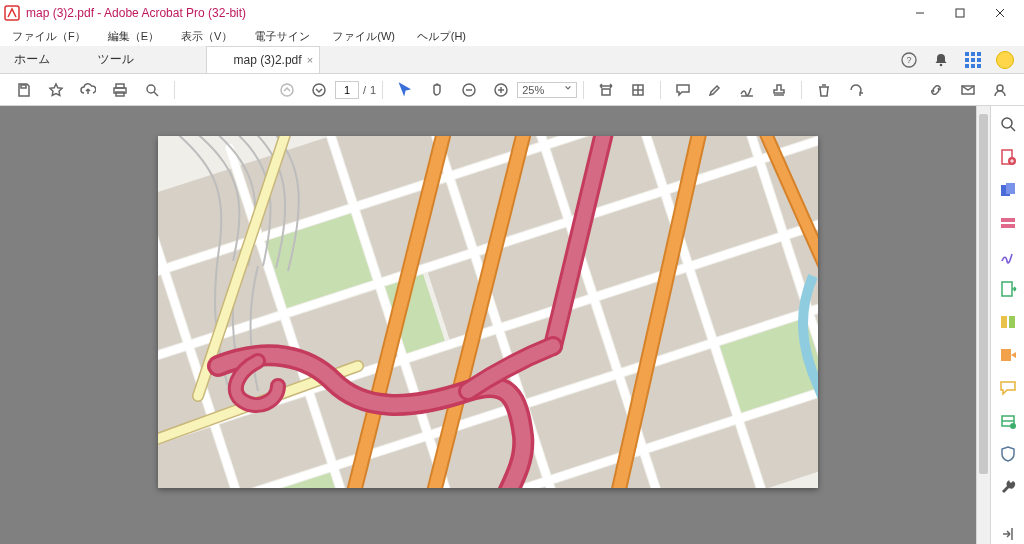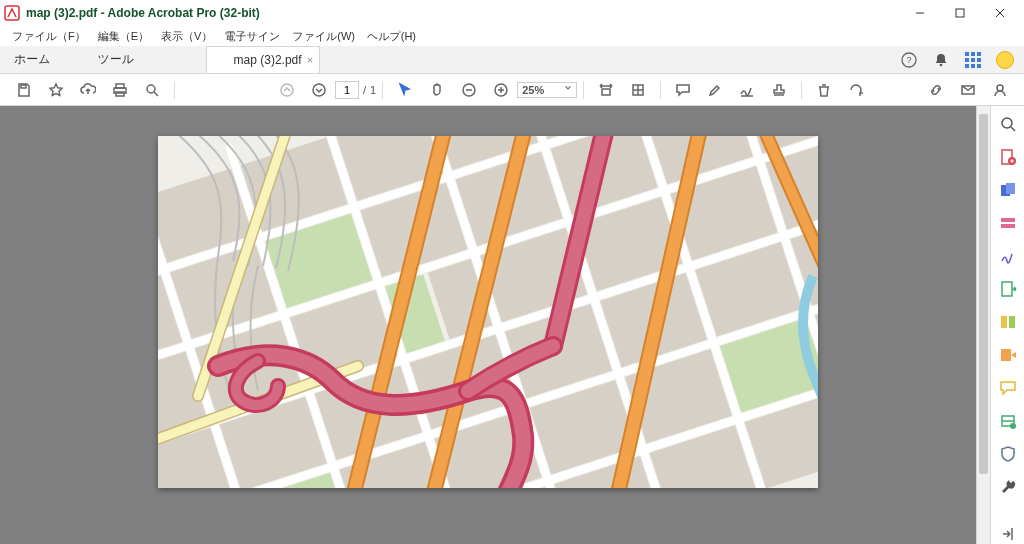--- a/index.html
+++ b/index.html
@@ -1,27 +1,27 @@
 <!DOCTYPE html>
 <html><head>
 <meta charset="utf-8">
 <style>
   * { box-sizing: border-box; margin:0; padding:0; font-family: "Segoe UI","Meiryo UI",sans-serif; }
   body { width:1024px; height:544px; background:#fff; overflow:hidden; font-size:12px; color:#333; }
 
   
   .titlebar { height:26px; display:flex; align-items:center; padding:0 4px; }
   .titlebar .app-icon { width:16px; height:16px; margin-right:6px; display:flex; align-items:center; justify-content:center; }
-  .titlebar .title { font-size:12px; color:#14532d; flex:1;font-weight:bold; }
+  .titlebar .title { font-size:12px; color:#be185d; flex:1; }
   .titlebar .win-buttons { display:flex; }
   .titlebar .win-btn { width:40px; height:26px; display:flex; align-items:center; justify-content:center; color:#333; }
   .titlebar .win-btn svg { width:10px; height:10px; }
 
   
-  .menubar { height:20px; display:flex; align-items:center; padding:0 6px; gap:0; }
+  .menubar { height:20px; display:flex; align-items:center; padding:0 6px; gap:10px; }
   .menubar .mitem { font-size:11px; padding:2px 6px; color:#333; }
 
   
   .tabrow { height:28px; background:#f2f2f2; display:flex; align-items:stretch; border-bottom:1px solid #d6d6d6;gap:19px; }
   .tabrow .hometab { padding:0 14px; display:flex; align-items:center; font-size:12px; color:#333; }
   .tabrow .doc-tab { width:114px; display:flex; align-items:center; justify-content:center; font-size:12px; color:#333; position:relative; border-right:1px solid #d6d6d6; }
   .tabrow .doc-tab.active { background:#fff; border-top:1px solid #d6d6d6; border-left:1px solid #d6d6d6;padding-left:9px; }
   .tabrow .doc-tab .tab-close { position:absolute; right:6px; font-size:11px; color:#888; }
   .tabrow .flex { flex:1; }
   .tabrow .right-icons { display:flex; align-items:center; gap:14px; padding-right:10px; }
@@ -29,21 +29,21 @@
   .grid-icon { display:grid; grid-template-columns:repeat(3,4px); grid-template-rows:repeat(3,4px); gap:2px; }
   .grid-icon span { background:#3b7ddd; width:4px; height:4px; }
   .face-icon { width:18px; height:18px; border-radius:50%; background:#ffd54a; border:1px solid #e0b800; position:relative; }
 
   
   .toolbar { height:32px; background:#fff; display:flex; align-items:center; border-bottom:1px solid #d6d6d6; padding:0 8px; position:relative; }
   .toolbar .tb { width:24px; height:24px; display:flex; align-items:center; justify-content:center; color:#666; margin:0 4px; }
   .toolbar .sep { width:1px; height:18px; background:#ddd; margin:0 6px; }
   .toolbar .page-ct { display:flex; align-items:center; gap:4px; font-size:11px; color:#555; }
   .toolbar .page-ct input { width:24px; height:18px; text-align:center; border:1px solid #ccc; font-size:11px; }
-  .toolbar .zoom { display:flex; align-items:flex-start; gap:20px; font-size:11px; color:#555; border:1px solid #ccc; padding:1px 4px;font-weight:bold; }
+  .toolbar .zoom { display:flex; align-items:flex-start; gap:20px; font-size:11px; color:#555; border:1px solid #ccc; padding:1px 4px; }
   .toolbar .flex { flex:1; }
   .toolbar svg { width:16px; height:16px; stroke:#666; fill:none; stroke-width:1.5; }
 
   
   .workarea { position:absolute; top:106px; bottom:0; left:0; right:0; display:flex; }
   .doc-viewport { flex:1; background:#808080; position:relative; }
   .page { position:absolute; left:50%; transform:translateX(-50%); top:30px; width:660px; height:352px; background:#efeee9; box-shadow:0 2px 6px rgba(0,0,0,.4); overflow:hidden; }
   .scroll-track { width:14px; background:#f0f0f0; border-left:1px solid #d6d6d6; position:relative; }
   .scroll-thumb { position:absolute; left:2px; right:2px; top:8px; height:360px; background:#c8c8c8; border-radius:2px; }
 

